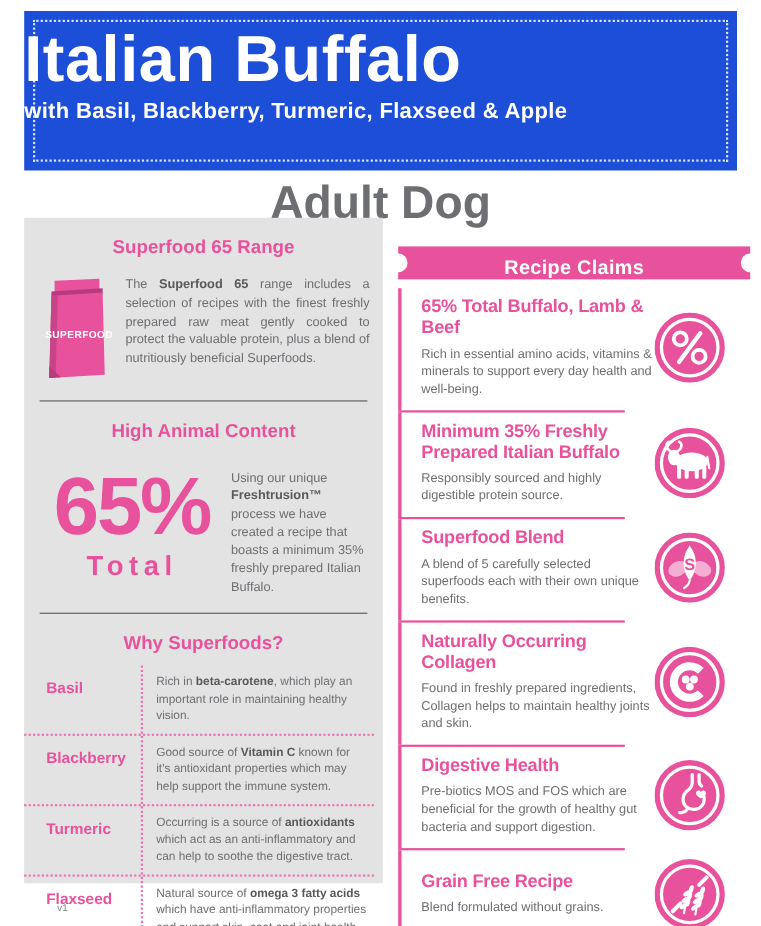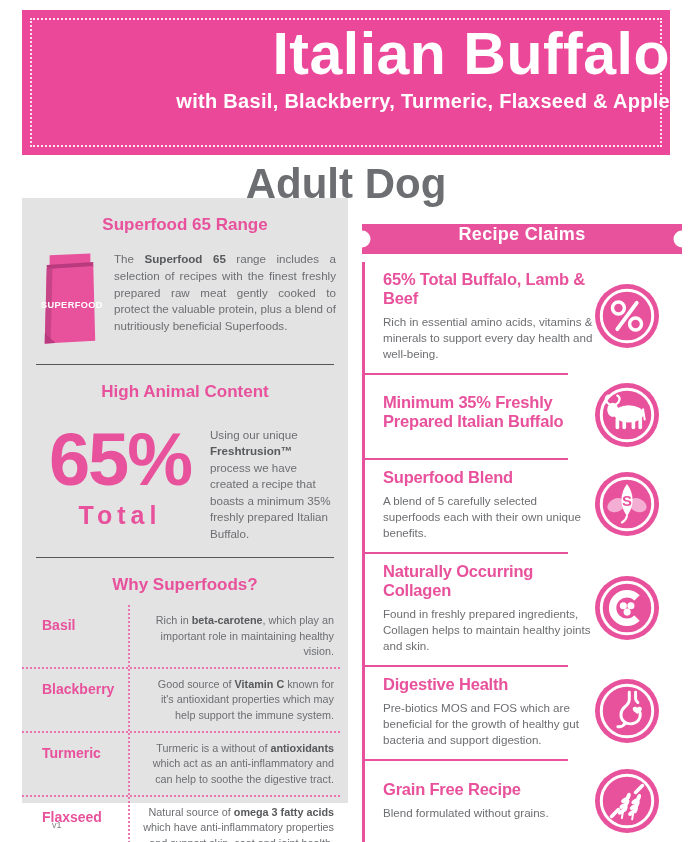--- a/index.html
+++ b/index.html
@@ -1,21 +1,21 @@
 <!DOCTYPE html>
 <html><head>
 <meta charset="utf-8">
 <style>
   html,body{margin:0;padding:0;background:#fff;}
   .page{position:relative;width:692px;height:842px;background:#ffffff;overflow:hidden;
         font-family:"Liberation Sans","DejaVu Sans",sans-serif;}
 
   
-  .banner{position:absolute;left:22px;top:10px;width:648px;height:145px;background:#ec4899;
-          text-align:right;color:#fff;}
+  .banner{position:absolute;left:22px;top:10px;width:648px;height:145px;background:#1d4ed8;
+          text-align:left;color:#fff;}
   .banner-border{position:absolute;inset:8px;border:2px dotted rgba(255,255,255,.85);pointer-events:none;}
   .banner-title{margin-top:14px;font-size:59px;font-weight:bold;letter-spacing:.5px;line-height:1.05;}
   .banner-subtitle{font-size:20px;font-weight:bold;margin-top:4px;letter-spacing:.3px;}
 
   .adult-dog{position:absolute;top:160px;left:0;right:0;text-align:center;
              font-size:42px;font-weight:bold;color:#6d6e71;}
 
   
   .left-panel{position:absolute;left:22px;top:198px;width:326px;height:605px;background:#e3e3e4;}
   .panel-heading{margin:17px 6px 10px;text-align:center;color:#e8519b;font-weight:bold;font-size:17px;}
@@ -27,25 +27,25 @@
   .hac-row{display:flex;gap:6px;padding:6px 10px 0 14px;align-items:flex-start;margin-top:17px;}
   .pct-block{width:168px;flex:0 0 auto;text-align:center;}
   .pct{font-size:74px;font-weight:bold;color:#e8519b;line-height:.95;letter-spacing:-2px;}
   .pct-label{font-size:25px;font-weight:bold;color:#e8519b;letter-spacing:5px;margin-top:6px;}
   .hac-body{flex:1;margin:2px 4px 0 0;font-size:11.6px;line-height:1.42;color:#6d6e71;text-align:left;}
   .sf-table{margin-top:4px;}
   .sf-trow{display:flex;margin:0 8px 0 0;border-bottom:2px dotted #ec74b0;}
   .sf-trow:last-child{border-bottom:none;}
   .sf-name{width:86px;flex:0 0 auto;padding:12px 0 0 20px;color:#e8519b;font-weight:bold;font-size:14px;}
   .sf-desc{flex:1;border-left:2px dotted #ec74b0;padding:8px 6px 8px 12px;
-           font-size:10.8px;line-height:1.42;color:#6d6e71;text-align:right;}
+           font-size:10.8px;line-height:1.42;color:#6d6e71;}
 
   
   .right-col{position:absolute;left:362px;top:224px;width:320px;}
-  .ribbon{position:relative;height:30px;background:#e8519b;display:flex;align-items:flex-start;
+  .ribbon{position:relative;height:30px;background:#e8519b;display:flex;align-items:flex-end;
           justify-content:center;color:#fff;font-weight:bold;font-size:18px;letter-spacing:.3px;}
   .notch{position:absolute;top:50%;width:17px;height:17px;border-radius:50%;background:#fff;
          transform:translate(-50%,-50%);}
   .notch-l{left:0;}
   .notch-r{left:100%;}
   .claims{margin-top:8px;}
   .claim{position:relative;display:flex;justify-content:flex-start;align-items:center;
          border-left:3px solid #e8519b;padding:8px 20px 11px 18px;margin-bottom:2px;}
   .claim::after{content:'';position:absolute;left:-3px;bottom:-2px;width:206px;height:2px;background:#e8519b;}
   .claim:last-child::after{display:none;}
@@ -103,21 +103,21 @@
       <div class="sf-trow">
         <div class="sf-name">Basil</div>
         <div class="sf-desc"><span>Rich in </span><b>beta-carotene</b><span>, which play an important role in maintaining healthy vision.</span></div>
       </div>
       <div class="sf-trow">
         <div class="sf-name">Blackberry</div>
         <div class="sf-desc"><span>Good source of </span><b>Vitamin C</b><span> known for it's antioxidant properties which may help support the immune system.</span></div>
       </div>
       <div class="sf-trow">
         <div class="sf-name">Turmeric</div>
-        <div class="sf-desc"><span>Turmeric is a without of </span><b>antioxidants</b><span> which act as an anti-inflammatory and can help to soothe the digestive tract.</span></div>
+        <div class="sf-desc"><span>Occurring is a source of </span><b>antioxidants</b><span> which act as an anti-inflammatory and can help to soothe the digestive tract.</span></div>
       </div>
       <div class="sf-trow">
         <div class="sf-name">Flaxseed</div>
         <div class="sf-desc"><span>Natural source of </span><b>omega 3 fatty acids</b><span> which have anti-inflammatory properties and support skin, coat and joint health.</span></div>
       </div>
 
     </div>
   </aside>
 
   <section class="right-col">
@@ -139,20 +139,21 @@
           <circle cx="28" cy="28" r="22.5" fill="none" stroke="#fff" stroke-width="2.6"></circle>
           <circle cx="20.5" cy="21" r="5.2" fill="none" stroke="#fff" stroke-width="3"></circle>
           <circle cx="35.5" cy="35" r="5.2" fill="none" stroke="#fff" stroke-width="3"></circle>
           <path d="M36.5 16.5 L19.5 39.5" stroke="#fff" stroke-width="3.4" stroke-linecap="round"></path>
         </svg>
       </div>
 
       <div class="claim">
         <div class="claim-text">
           <h3>Minimum 35% Freshly Prepared Italian Buffalo</h3>
+          <p>Responsibly sourced and highly digestible protein source.</p>
         </div>
         <svg class="claim-icon" width="64" height="64" viewBox="0 0 56 56" aria-hidden="true">
           <circle cx="28" cy="28" r="28" fill="#e8519b"></circle>
           <circle cx="28" cy="28" r="22.5" fill="none" stroke="#fff" stroke-width="2.6"></circle>
           <g fill="#fff">
             <ellipse cx="29.5" cy="27" rx="13" ry="7.5"></ellipse>
             <rect x="18" y="30" width="3.2" height="10.5" rx="1.5"></rect>
             <rect x="24" y="31" width="3.2" height="9.5" rx="1.5"></rect>
             <rect x="32" y="31" width="3.2" height="9.5" rx="1.5"></rect>
             <rect x="38" y="30" width="3.2" height="10.5" rx="1.5"></rect>

